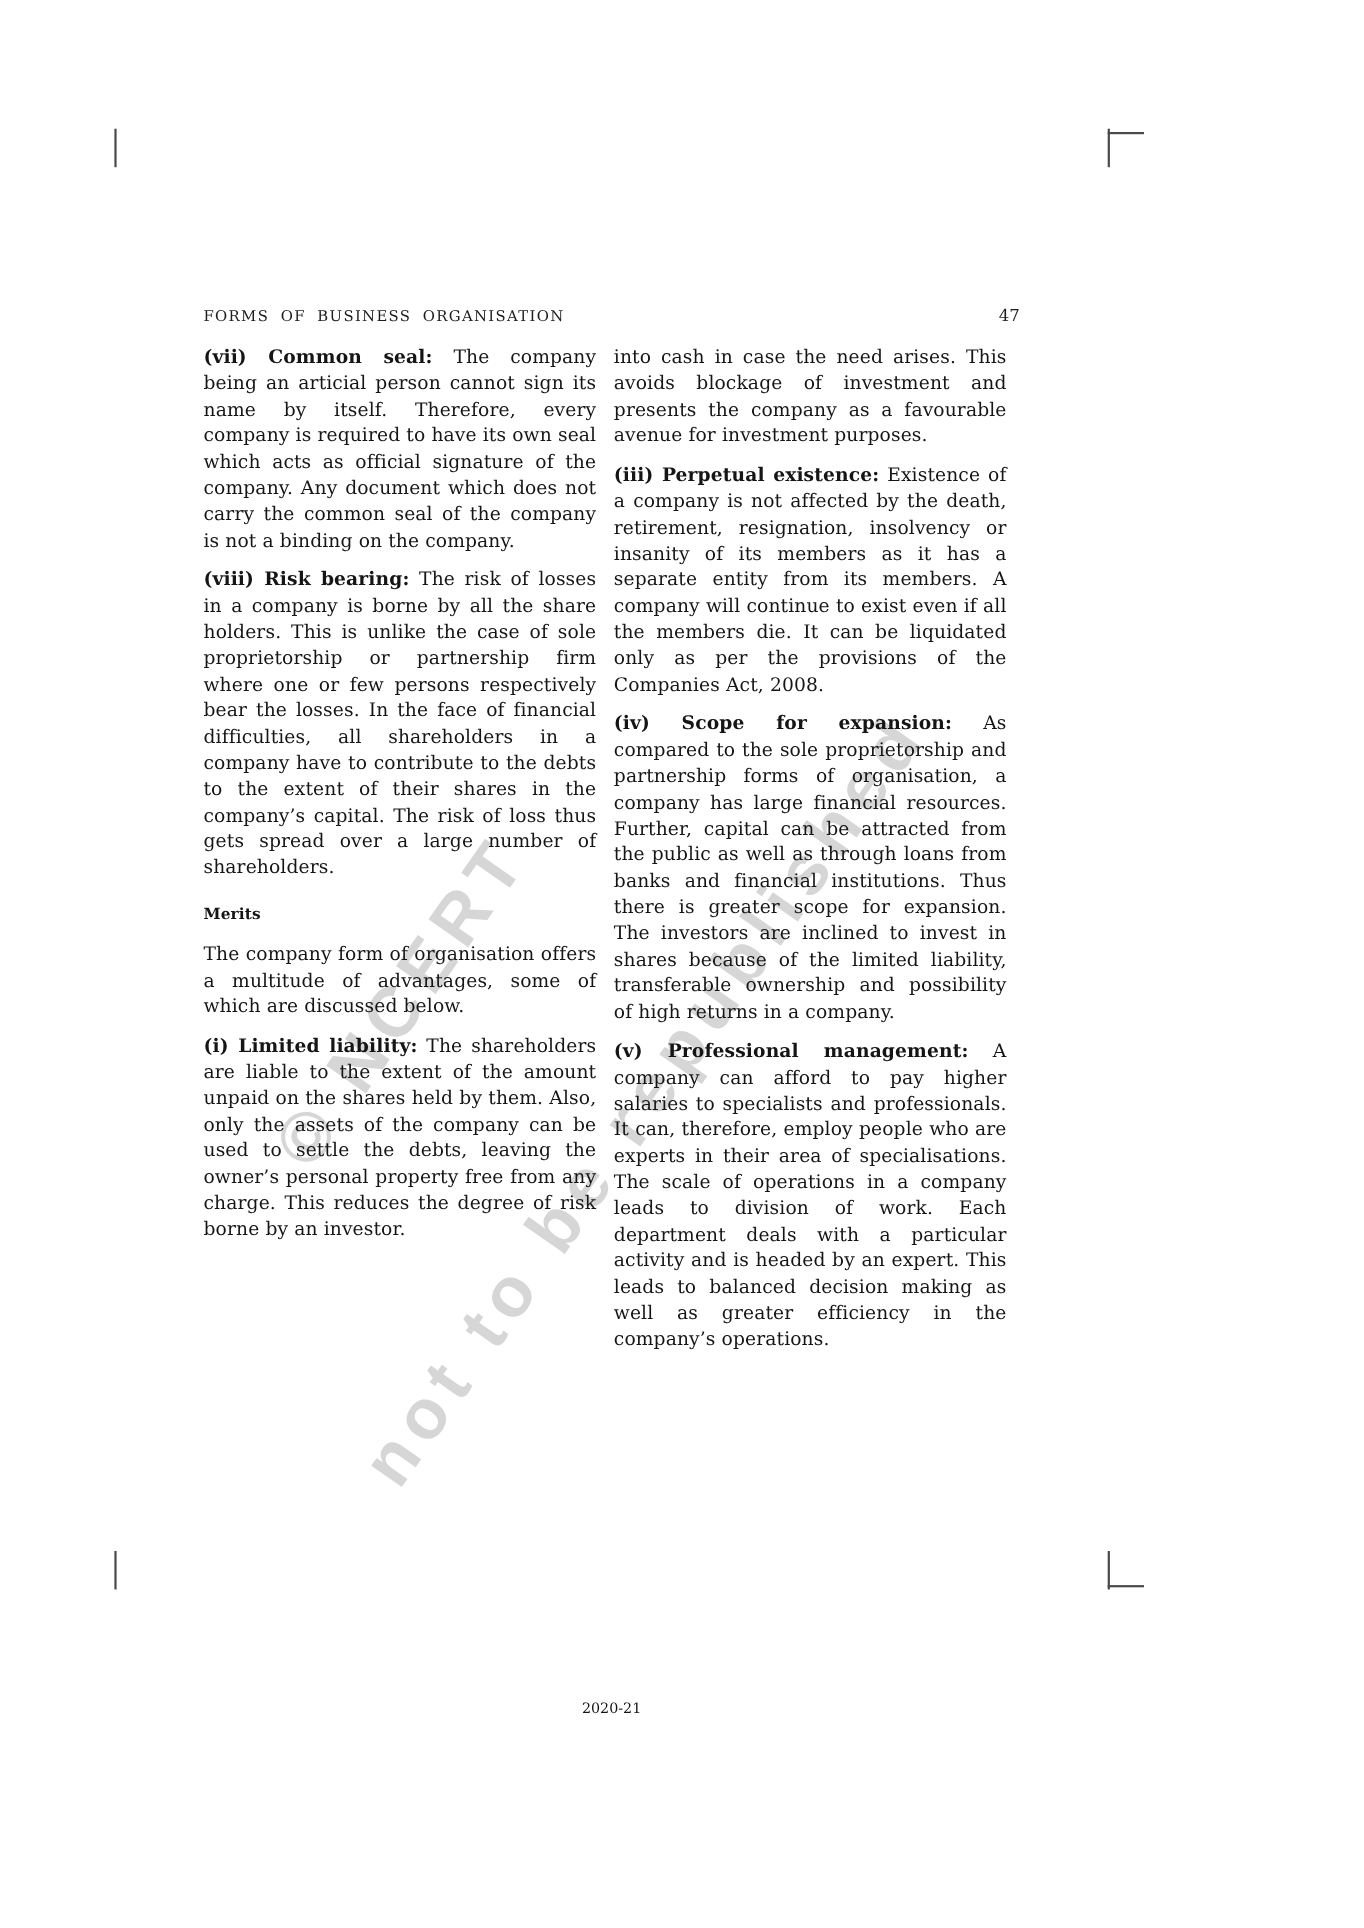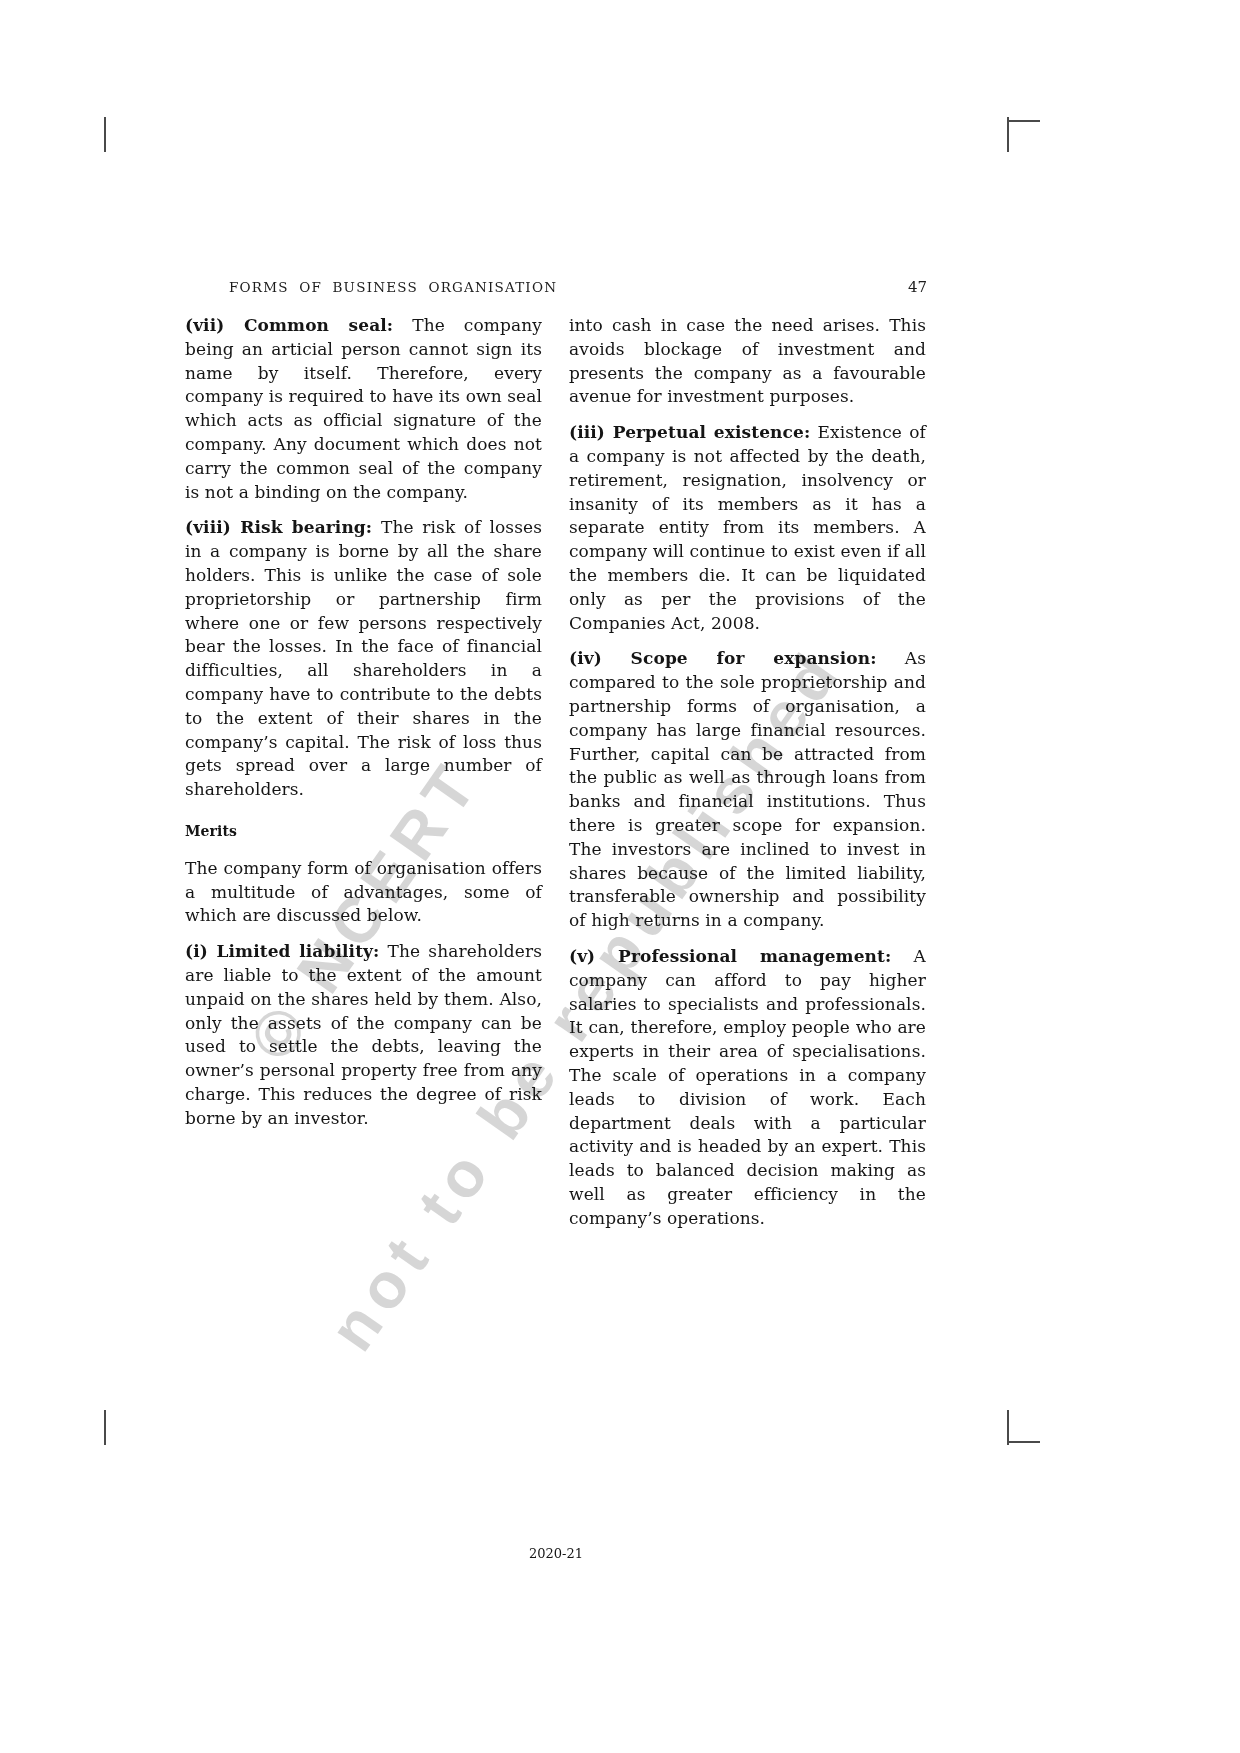--- a/index.html
+++ b/index.html
@@ -36,24 +36,23 @@
     display:flex;
     justify-content:space-between;
     align-items:baseline;
     margin-bottom:18px;
   }
   .running-title {
     font-size:13.5px;
     letter-spacing:1.2px;
     word-spacing:5px;
     color:#1c1c1c;
-    margin-left:44px;
   }
   .page-num { font-size:15px; color:#1c1c1c; }
-  .columns { display:flex; gap:27px; }
+  .columns { display:flex; gap:16px; }
   .col {
     width:357px;
     font-size:17px;
     line-height:23.8px;
     text-align:justify;
     letter-spacing:0.1px;
   }
   .col p { margin-bottom:12px; }
   .col p.cont-last { text-align-last:justify; }
   .lead { font-weight:bold; }

